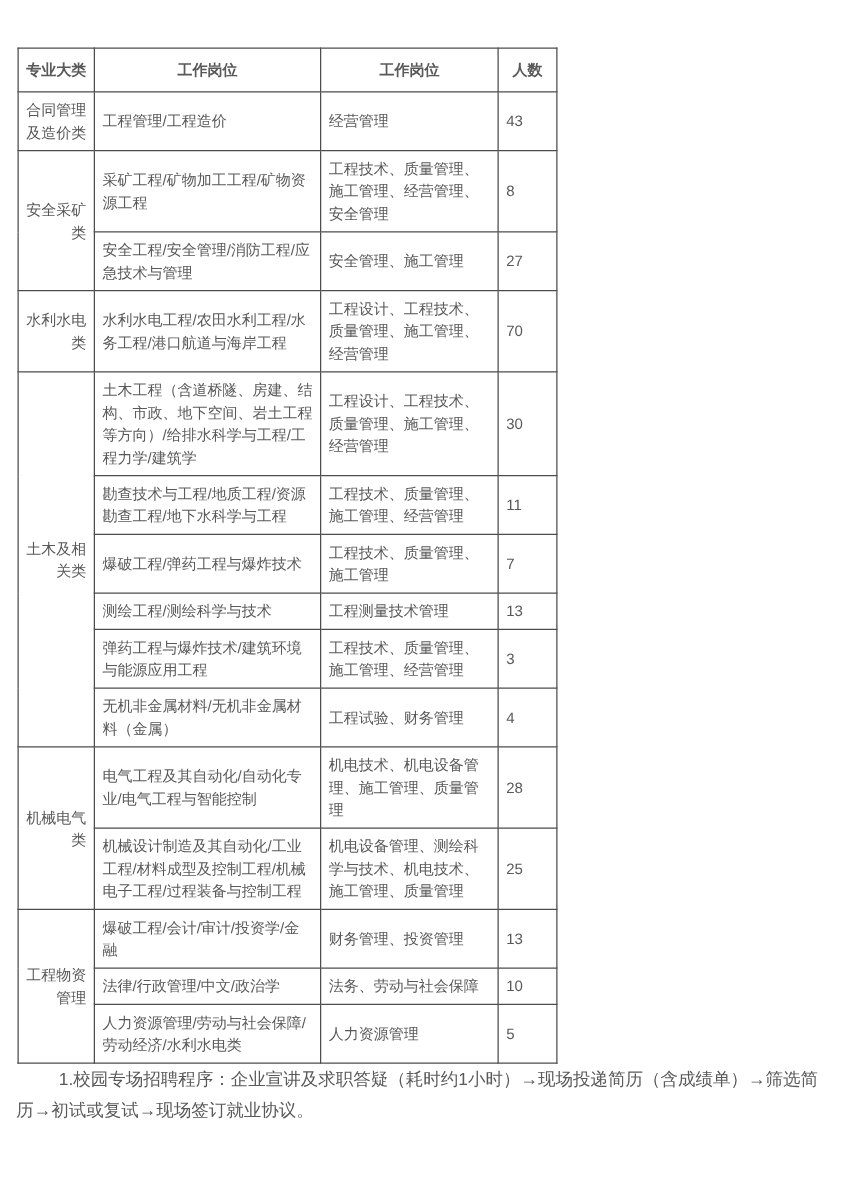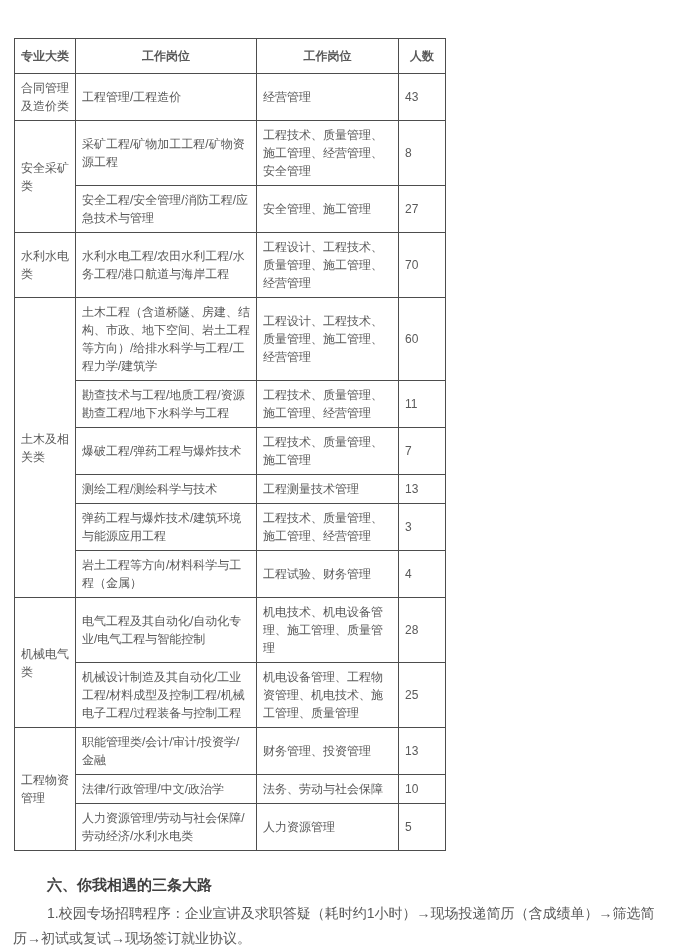--- a/index.html
+++ b/index.html
@@ -27,21 +27,21 @@
     padding: 5px 6px;
     color: #595959;
     word-break: break-all;
     vertical-align: middle;
   }
   table.majors th {
     font-weight: bold;
     text-align: center;
     padding: 8px 2px;
   }
-  td.cat { text-align: left; padding: 5px 4px; }
+  td.cat { text-align: right; padding: 5px 4px; }
   td.num { text-align: left; padding: 5px 2px; }
 
   
   .sec-heading {
     margin: 25px 0 6px 0;
     padding-left: 34px;
     font-size: 15px;
     font-weight: bold;
     color: #404040;
   }
@@ -94,21 +94,21 @@
         <tr>
           <td class="cat" rowspan="1">水利水电类</td>
           <td>水利水电工程/农田水利工程/水务工程/港口航道与海岸工程</td>
           <td>工程设计、工程技术、质量管理、施工管理、经营管理</td>
           <td class="num">70</td>
         </tr>
         <tr>
           <td class="cat" rowspan="6">土木及相关类</td>
           <td>土木工程（含道桥隧、房建、结构、市政、地下空间、岩土工程等方向）/给排水科学与工程/工程力学/建筑学</td>
           <td>工程设计、工程技术、质量管理、施工管理、经营管理</td>
-          <td class="num">60</td>
+          <td class="num">30</td>
         </tr>
         <tr>
           <td>勘查技术与工程/地质工程/资源勘查工程/地下水科学与工程</td>
           <td>工程技术、质量管理、施工管理、经营管理</td>
           <td class="num">11</td>
         </tr>
         <tr>
           <td>爆破工程/弹药工程与爆炸技术</td>
           <td>工程技术、质量管理、施工管理</td>
           <td class="num">7</td>
@@ -117,51 +117,50 @@
           <td>测绘工程/测绘科学与技术</td>
           <td>工程测量技术管理</td>
           <td class="num">13</td>
         </tr>
         <tr>
           <td>弹药工程与爆炸技术/建筑环境与能源应用工程</td>
           <td>工程技术、质量管理、施工管理、经营管理</td>
           <td class="num">3</td>
         </tr>
         <tr>
-          <td>岩土工程等方向/材料科学与工程（金属）</td>
+          <td>无机非金属材料/无机非金属材料（金属）</td>
           <td>工程试验、财务管理</td>
           <td class="num">4</td>
         </tr>
         <tr>
           <td class="cat" rowspan="2">机械电气类</td>
           <td>电气工程及其自动化/自动化专业/电气工程与智能控制</td>
           <td>机电技术、机电设备管理、施工管理、质量管理</td>
           <td class="num">28</td>
         </tr>
         <tr>
           <td>机械设计制造及其自动化/工业工程/材料成型及控制工程/机械电子工程/过程装备与控制工程</td>
-          <td>机电设备管理、工程物资管理、机电技术、施工管理、质量管理</td>
+          <td>机电设备管理、测绘科学与技术、机电技术、施工管理、质量管理</td>
           <td class="num">25</td>
         </tr>
         <tr>
           <td class="cat" rowspan="3">工程物资管理</td>
-          <td>职能管理类/会计/审计/投资学/金融</td>
+          <td>爆破工程/会计/审计/投资学/金融</td>
           <td>财务管理、投资管理</td>
           <td class="num">13</td>
         </tr>
         <tr>
           <td>法律/行政管理/中文/政治学</td>
           <td>法务、劳动与社会保障</td>
           <td class="num">10</td>
         </tr>
         <tr>
           <td>人力资源管理/劳动与社会保障/劳动经济/水利水电类</td>
           <td>人力资源管理</td>
           <td class="num">5</td>
         </tr>
       </tbody>
   </table>
 
-  <div class="sec-heading">六、你我相遇的三条大路</div>
 
   <p class="para">1.校园专场招聘程序：企业宣讲及求职答疑（耗时约1小时）→现场投递简历（含成绩单）→筛选简历→初试或复试→现场签订就业协议。</p>
 
 </div>
 
 </body></html>

